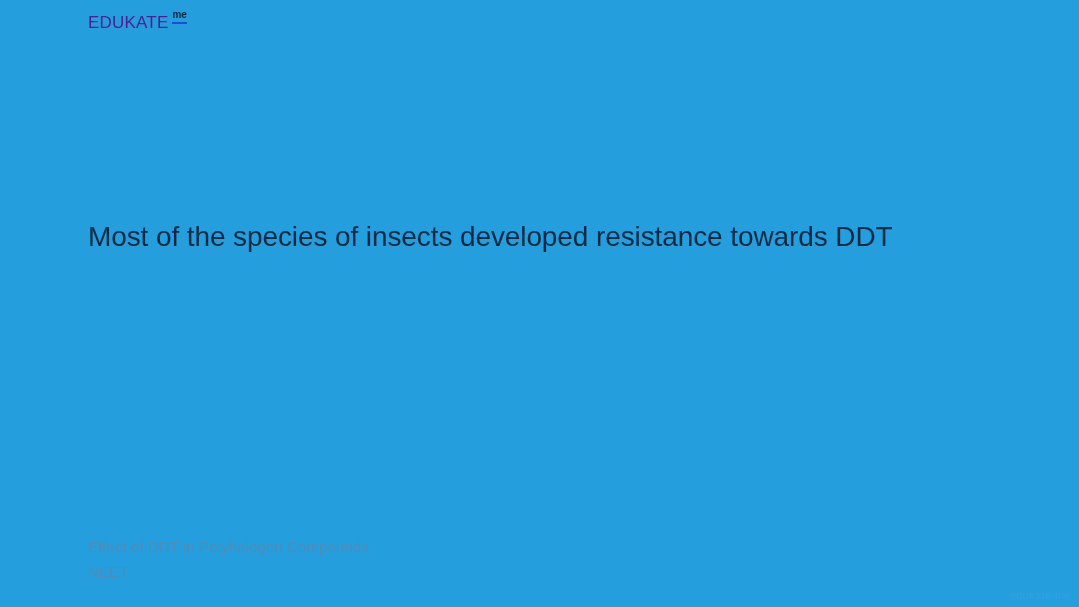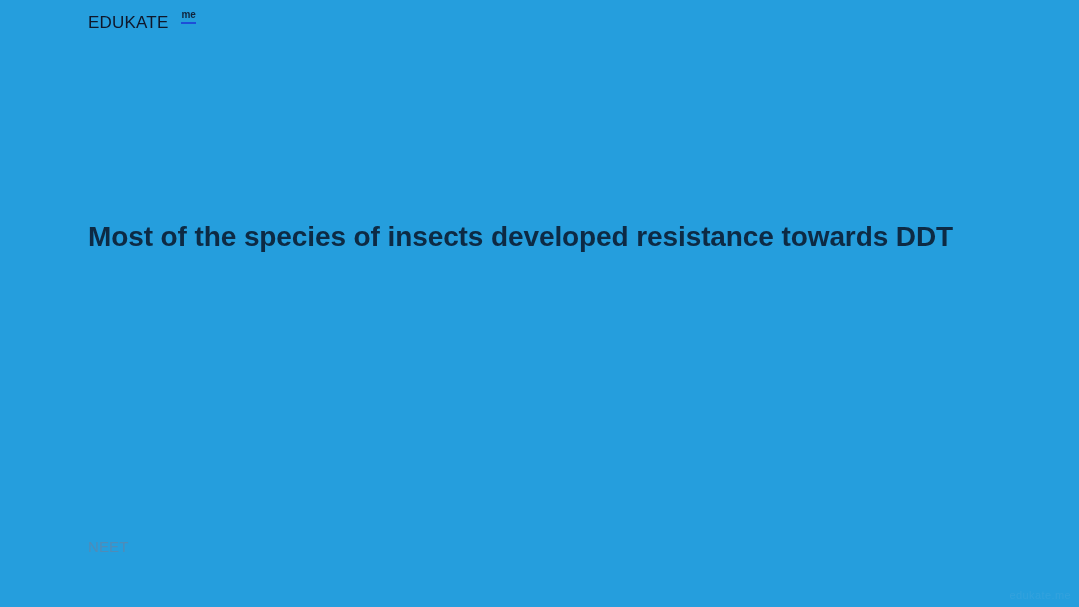--- a/index.html
+++ b/index.html
@@ -30,45 +30,45 @@
     top: 14px;
     display: flex;
     align-items: flex-start;
     line-height: 1;
     white-space: nowrap;
   }
   .brand-word {
     font-size: 17px;
     font-weight: 500;
     letter-spacing: 0.2px;
-    color: #0f172a;
+    color: #4c1d95;
     line-height: 1;
   }
   .brand-sup {
     display: inline-block;
-    margin-left: 13px;
+    margin-left: 4px;
     position: relative;
     top: -4px;
     font-size: 10px;
     font-weight: 600;
     color: #10243c;
     line-height: 1;
     padding-bottom: 2px;
     border-bottom: 2px solid #1d4ed8;
   }
 
   
   .headline {
     position: absolute;
     left: 88px;
     top: 221px;
     width: 920px;
     margin: 0;
     font-size: 28px;
-    font-weight: bold;
+    font-weight: normal;
     line-height: 32px;
     letter-spacing: -0.1px;
     color: #0d2a44;
   }
   .headline-line {
     display: block;
     white-space: nowrap;
   }
 
   
@@ -107,18 +107,19 @@
   <div class="brand">
     <span class="brand-word">EDUKATE</span>
     <span class="brand-sup">me</span>
   </div>
 
   <h1 class="headline">
     <span class="headline-line">Most of the species of insects developed resistance towards DDT</span>
   </h1>
 
   <div class="footer">
+    <span class="footer-line">Effect of DDT in Polyhalogen Compounds</span>
     <span class="footer-line">NEET</span>
   </div>
 
   <div class="watermark">edukate.me</div>
 
 </div>
 
 </body></html>

